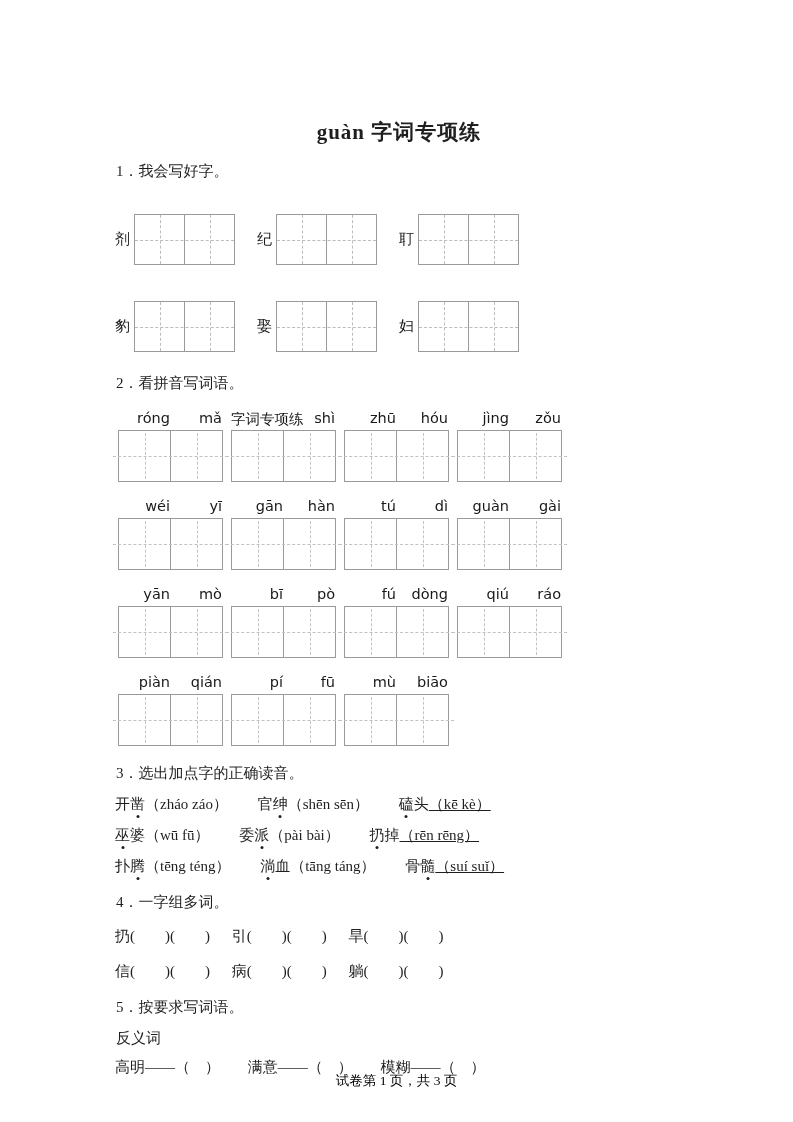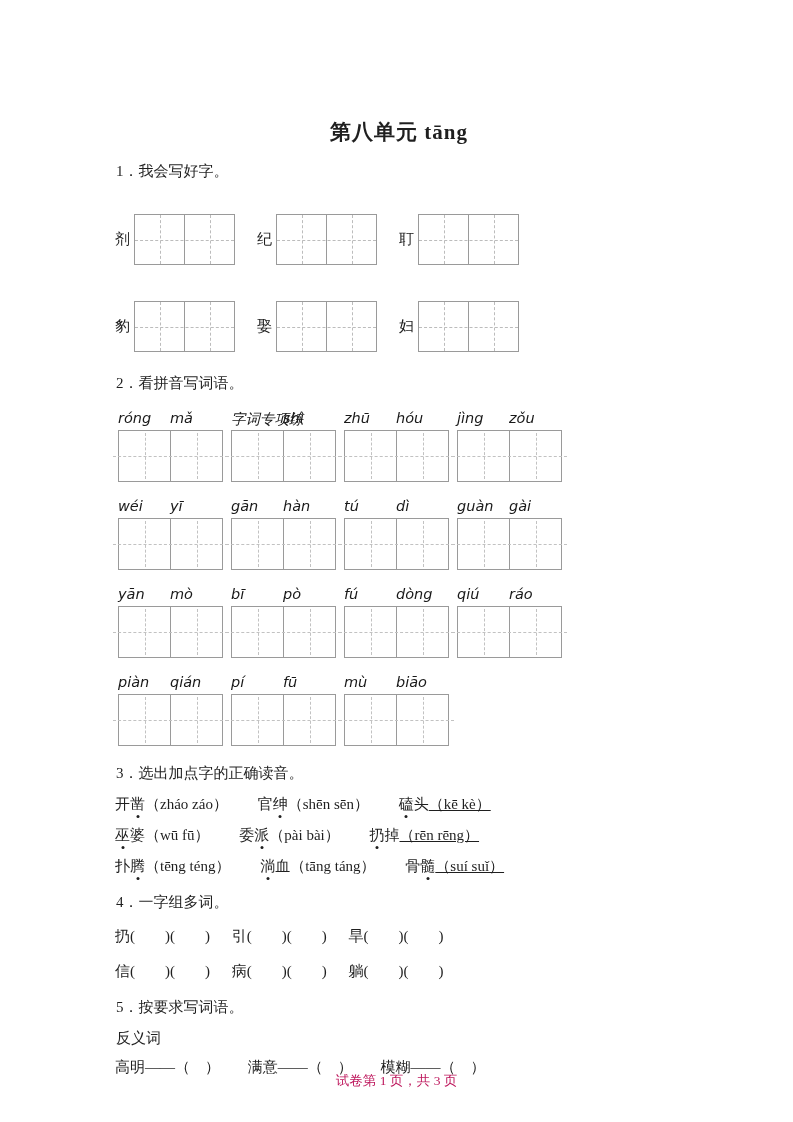--- a/index.html
+++ b/index.html
@@ -22,21 +22,21 @@
   .wbox{display:flex;position:relative;border:1px solid #9a9a9a;background:#fff;}
   .wbox::after{content:"";position:absolute;left:0;right:0;top:50%;border-top:1px dashed #bcbcbc;}
   .wcell{width:49px;height:49px;position:relative;border-right:1px solid #9a9a9a;}
   .wcell:last-child{border-right:none;}
   .wcell::before{content:"";position:absolute;top:0;bottom:0;left:50%;border-left:1px dashed #bcbcbc;}
   
   .q2label{margin-top:20px;}
   .pyblock{display:flex;padding-left:3px;margin-top:16px;}
   .pygroup{margin-right:8px;}
   .pyline{display:flex;font-family:"DejaVu Sans","Liberation Sans",sans-serif;font-size:14.5px;color:#191919;height:20px;}
-  .pysyl{width:52px;text-align:left;white-space:nowrap;font-style:italic;}
+  .pysyl{width:52px;text-align:right;white-space:nowrap;}
   .pbox{display:flex;position:relative;border:1px solid #9a9a9a;}
   .pbox::after{content:"";position:absolute;left:-6px;right:-6px;top:50%;border-top:1px dashed #c2c2c2;}
   .pcell{width:51px;height:50px;position:relative;border-right:1px solid #9a9a9a;}
   .pcell:last-child{border-right:none;}
   .pcell::before{content:"";position:absolute;top:2px;bottom:2px;left:50%;border-left:1px dashed #c2c2c2;}
   
   .q3label{margin-top:16px;}
   .q3line{margin-top:9px;line-height:22px;white-space:nowrap;}
   .q3item{margin-right:26px;}
   .q3item:last-child{margin-right:0;text-decoration:underline;}
@@ -45,28 +45,28 @@
   .py{font-family:"Liberation Serif","DejaVu Serif",serif;}
   
   .q4label{margin-top:14px;}
   .q4line{margin-top:12px;line-height:23px;white-space:nowrap;}
   .q4group{margin-right:18px;}
   .q5label{margin-top:13px;}
   .q5sub{margin-top:9px;}
   .q5line{margin-top:9px;white-space:nowrap;}
   .q5item{margin-right:24px;}
   
-  .footer{position:absolute;left:0;right:0;bottom:32px;text-align:center;font-size:13.5px;color:#be185d;margin-top:40px;}
+  .footer{position:absolute;left:0;right:0;bottom:32px;text-align:center;font-size:13.5px;color:#000000;margin-top:40px;}
 </style>
 </head>
 <body>
 
 <div class="page">
 
-  <h1 class="title">第八单元 tāng</h1>
+  <h1 class="title">guàn 字词专项练</h1>
 
   <p class="qlabel">1．我会写好字。</p>
 
   <div class="wrow wrow1">
     <div class="wgroup">
       <span class="wchar">剂</span>
       <span class="wbox">
           <span class="wcell"></span>
           <span class="wcell"></span>
         </span>

